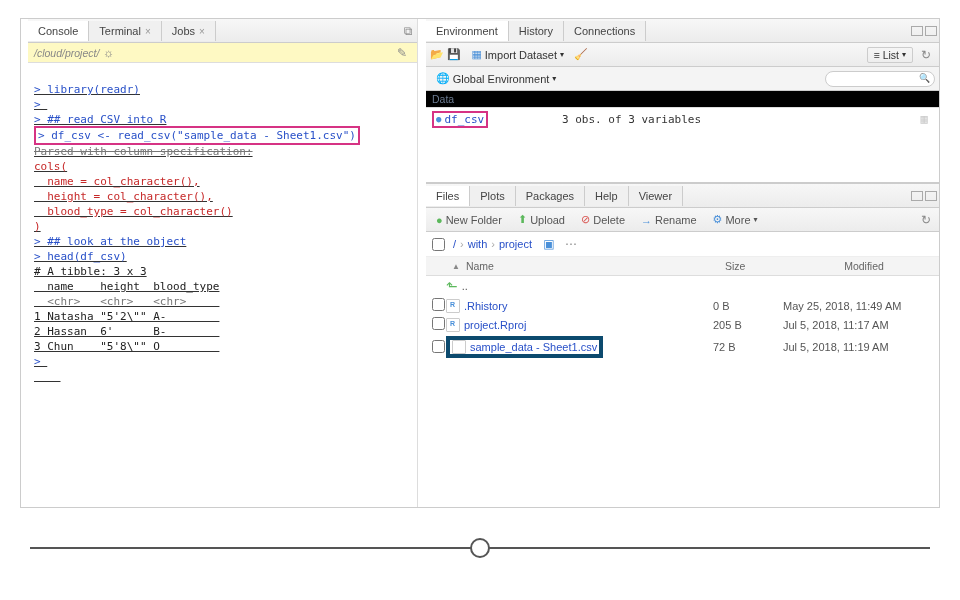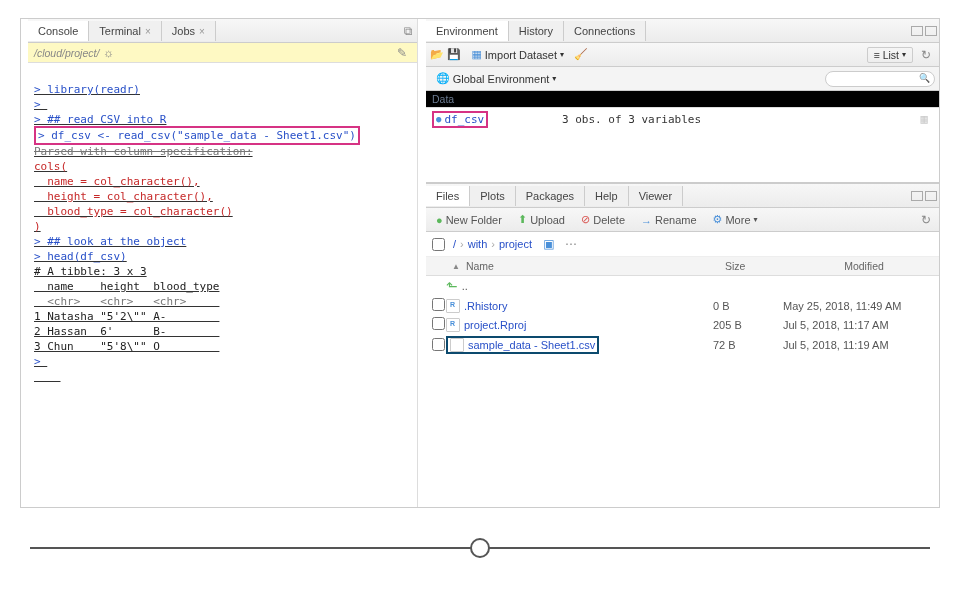--- a/index.html
+++ b/index.html
@@ -58,21 +58,21 @@
 .file-row { display: flex; align-items: center; padding: 2px 6px; font-size: 11px; }
 .file-row .chk { width: 14px; }
 .file-row .fname { flex: 1; display: flex; align-items: center; gap: 4px; }
 .file-row .fname .link { color: #2850c8; cursor: pointer; }
 .file-row .fsize { width: 70px; color: #555; }
 .file-row .fmod { width: 150px; color: #555; }
 .file-icon { width: 14px; height: 14px; display: inline-block; background: #fff; border: 1px solid #ccc; border-radius: 1px; position: relative; }
 .file-icon.r::after { content: "R"; position: absolute; font-size: 7px; color: #4a90d9; left: 3px; top: 1px; font-weight: bold; }
 .updir-icon { color: #5cb85c; font-size: 14px; }
 
-.highlight-file { border: 2px solid #0c4a6e; padding: 0 2px; display: inline-flex; align-items: center; gap: 4px; }
+.highlight-file { border: 4px solid #0c4a6e; padding: 0 2px; display: inline-flex; align-items: center; gap: 4px; }
 
 
 .win-ctrl { display: flex; gap: 2px; margin-right: 2px; }
 .win-ctrl span { width: 12px; height: 10px; border: 1px solid #aaa; display: inline-block; cursor: pointer; }
 
 
 .sep-line { width: 900px; margin: 28px auto 0; position: relative; height: 24px; }
 .sep-line .line { position: absolute; top: 11px; left: 0; right: 0; height: 2px; background: #555; }
 .sep-line .circle { position: absolute; left: 50%; top: 2px; transform: translateX(-50%); width: 20px; height: 20px; border: 2px solid #555; border-radius: 50%; background: #fff; }
 

